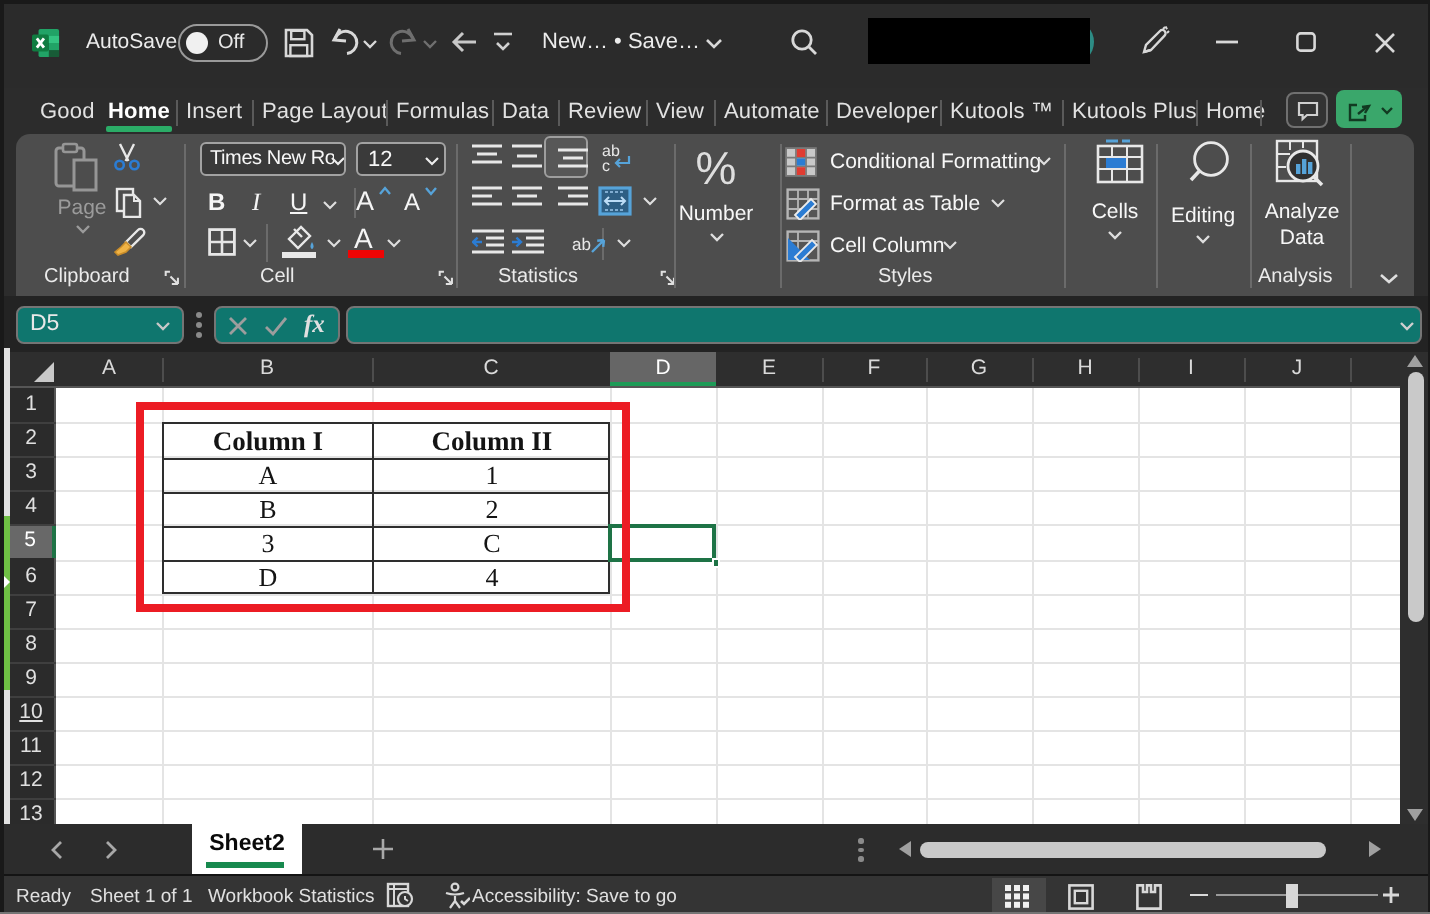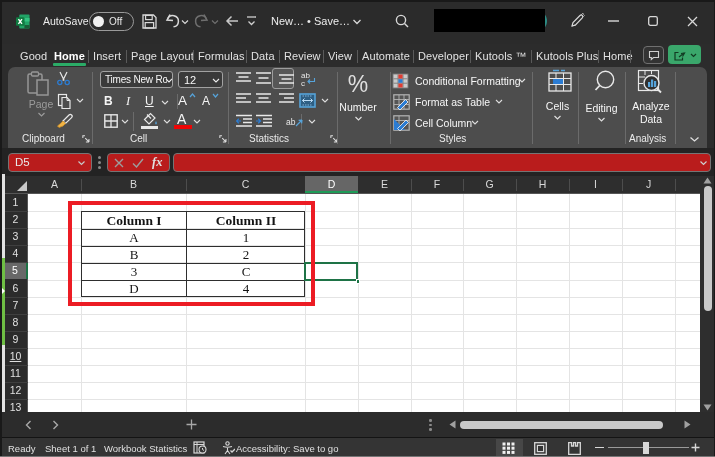--- a/index.html
+++ b/index.html
@@ -14,21 +14,21 @@
 .msep{position:absolute;top:6px;width:1px;height:13px;background:#5a5a5a;}
 
 #ribbon{left:8px;top:67px;width:699px;height:81px;background:#4d4d4d;border-radius:7px 7px 0 0;}
 .rsep{position:absolute;top:5px;width:1px;height:72px;background:#6b6b6b;}
 .glabel{position:absolute;top:66px;font-size:10px;color:#ebebeb;}
 .launch{position:absolute;top:68px;width:8.5px;height:8.5px;}
 .rtxt{color:#f7f7f7;font-size:10.5px;}
 .combo{position:absolute;background:#3a3a3a;border:1px solid #a2a2a2;border-radius:3px;color:#f7f7f7;font-size:11px;white-space:nowrap;overflow:hidden;}
 
 #fbar{left:0;top:148px;width:715px;height:28px;background:#232323;}
-.fbox{position:absolute;top:5px;height:19px;background:#b91c1c;border:1px solid #757575;border-radius:4px;}
+.fbox{position:absolute;top:5px;height:19px;background:#0f766e;border:1px solid #757575;border-radius:4px;}
 
 #sheet{left:0;top:176px;width:700px;height:236px;background:#ffffff;}
 #colhdr{position:absolute;left:0;top:0;width:700px;height:18px;background:#2e2e2e;border-bottom:1px solid #565656;}
 .ch{position:absolute;top:0;height:17px;line-height:17px;text-align:center;color:#dadada;font-size:10.5px;}
 .chsep{position:absolute;top:3px;width:1px;height:12px;background:#4d4d4d;}
 #rowhdrs{position:absolute;left:4px;top:18px;width:24px;height:218px;background:#2b2b2b;border-right:1px solid #565656;}
 .rh{position:absolute;left:0;width:23px;text-align:center;color:#e0e0e0;font-size:10.5px;}
 .gvl{position:absolute;background:#e4e4e4;width:1px;}
 .ghl{position:absolute;background:#e4e4e4;height:1px;}
 .serif{font-family:"Liberation Serif",serif;}
@@ -543,20 +543,24 @@
     </svg>
 </div>
 
 <div class="abs" id="tabbar">
   <svg class="abs" style="left:24px;top:8px" width="9" height="10" viewBox="0 0 9 10">
       <path d="M6.5 1 L2.5 5 L6.5 9" fill="none" stroke="#a8a8a8" stroke-width="1.4"></path>
     </svg>
   <svg class="abs" style="left:51px;top:8px" width="9" height="10" viewBox="0 0 9 10">
       <path d="M2.5 1 L6.5 5 L2.5 9" fill="none" stroke="#a8a8a8" stroke-width="1.4"></path>
     </svg>
+  <div class="abs" style="left:96px;top:0;width:55px;height:25px;background:#ffffff;">
+    <div class="abs" style="left:0;top:4px;width:55px;text-align:center;font-size:11.5px;color:#0a0a0a;font-weight:bold;">Sheet2</div>
+    <div class="abs" style="left:7px;top:19px;width:39px;height:2.5px;background:#17894e;"></div>
+  </div>
   <svg class="abs" style="left:186px;top:7px" width="11" height="11" viewBox="0 0 11 11">
       <path d="M5.5 0.5 V10.5 M0.5 5.5 H10.5" stroke="#a8a8a8" stroke-width="1.3"></path>
     </svg>
   <div class="abs" style="left:429px;top:7px;width:2.5px;height:2.5px;border-radius:50%;background:#8a8a8a;"></div>
   <div class="abs" style="left:429px;top:11.5px;width:2.5px;height:2.5px;border-radius:50%;background:#8a8a8a;"></div>
   <div class="abs" style="left:429px;top:16px;width:2.5px;height:2.5px;border-radius:50%;background:#8a8a8a;"></div>
 
   <svg class="abs" style="left:449px;top:8px" width="7" height="9" viewBox="0 0 7 9">
       <path d="M6.5 0.5 L0.5 4.5 L6.5 8.5 Z" fill="#a0a0a0"></path>
     </svg>

